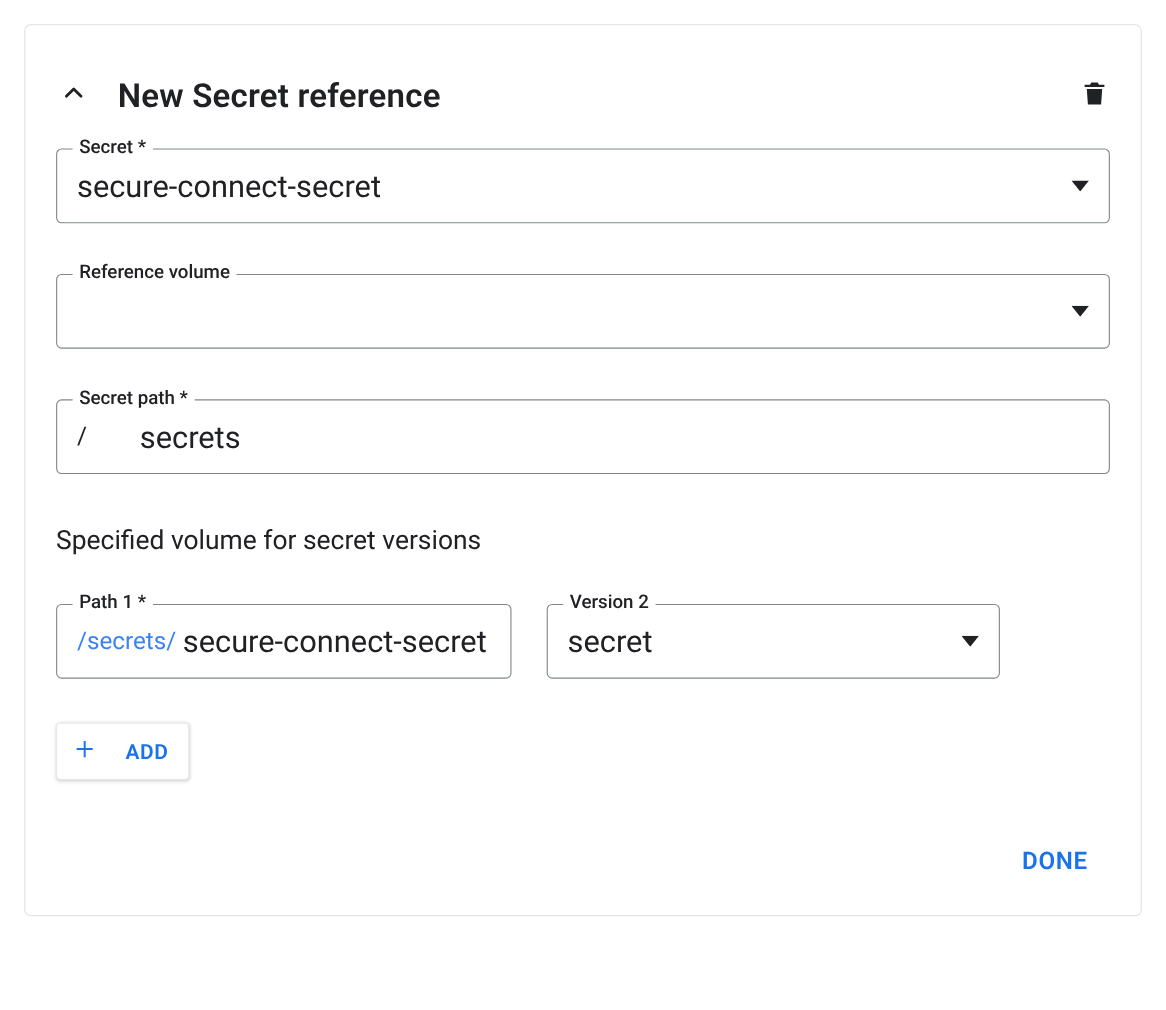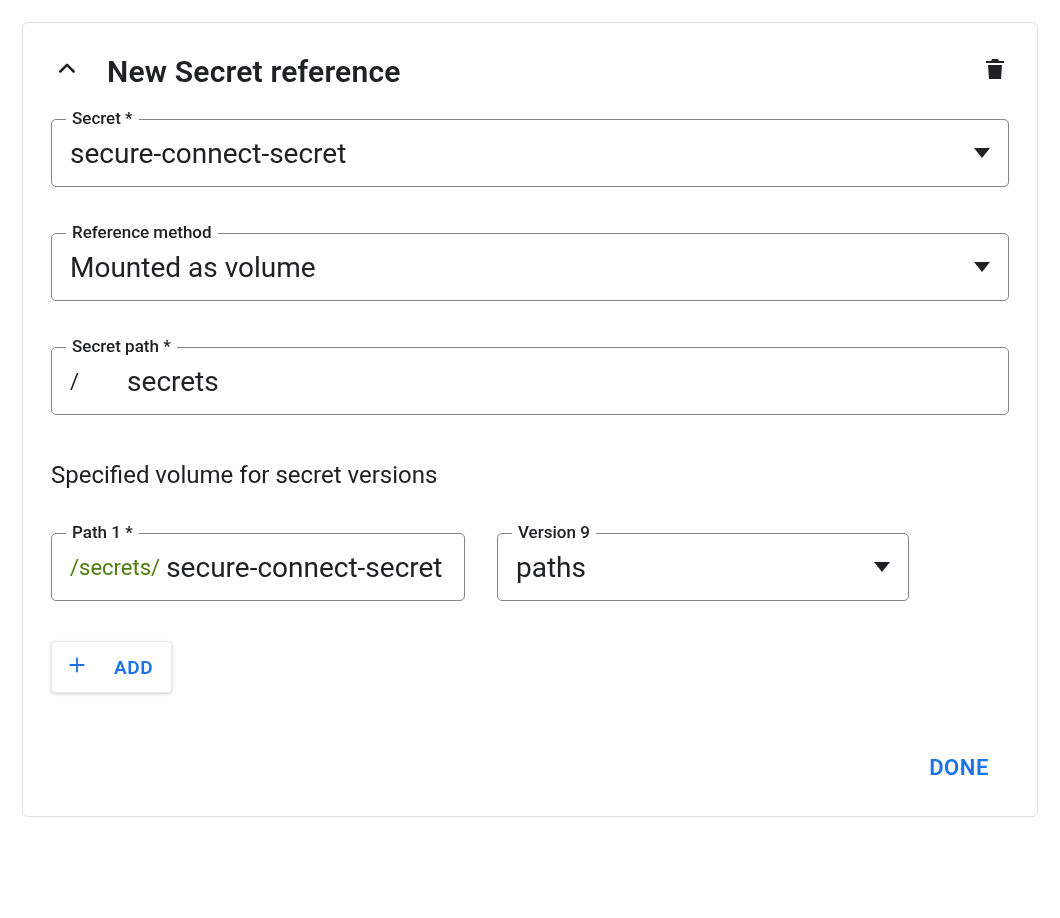--- a/index.html
+++ b/index.html
@@ -8,21 +8,21 @@
     padding: 0;
     font-family: Roboto, "Helvetica Neue", Arial, sans-serif;
     background: #fff;
     color: #202124;
   }
   .card {
     width: 1016px;
     margin: 22px;
     border: 1px solid #e0e0e0;
     border-radius: 6px;
-    padding: 28px 28px 20px 28px;
+    padding: 44px 28px 20px 28px;
     position: relative;
   }
 
   
   .header-row {
     display: flex;
     align-items: center;
     margin-bottom: 28px;
   }
   .chevron-btn {
@@ -112,21 +112,21 @@
   .row {
     display: flex;
     gap: 32px;
     margin-bottom: 40px;
   }
   .row .field { margin-bottom: 0; }
   .field.path { flex: 0 0 414px; }
   .field.version { flex: 0 0 412px; }
   .field.path .prefix {
     font-size: 22px;
-    color: #4d7c0f;
+    color: #3b82f6;
     margin-right: 4px;
     white-space: nowrap;
   }
 
   
   .add-btn {
     display: inline-flex;
     align-items: center;
     gap: 26px;
     height: 52px;
@@ -193,22 +193,21 @@
     <span class="value">secure-connect-secret</span>
     <span class="arrow">
       <svg viewBox="0 0 16 10">
           <path d="M0 0 L8 10 L16 0 Z" fill="#202124"></path>
         </svg>
     </span>
   </div>
 
   
   <div class="field select">
-    <span class="legend">Reference method</span>
-    <span class="value">Mounted as volume</span>
+    <span class="legend">Reference volume</span>
     <span class="arrow">
       <svg viewBox="0 0 16 10">
           <path d="M0 0 L8 10 L16 0 Z" fill="#202124"></path>
         </svg>
     </span>
   </div>
 
   
   <div class="field mount">
     <span class="legend">Secret path *</span>
@@ -220,22 +219,22 @@
   <div class="section-heading">Specified volume for secret versions</div>
 
   
   <div class="row">
     <div class="field path">
       <span class="legend">Path 1 *</span>
       <span class="prefix">/secrets/</span>
       <input class="value" type="text" value="secure-connect-secret" style="">
     </div>
     <div class="field version select">
-      <span class="legend">Version 9</span>
-      <span class="value">paths</span>
+      <span class="legend">Version 2</span>
+      <span class="value">secret</span>
       <span class="arrow">
         <svg viewBox="0 0 16 10">
             <path d="M0 0 L8 10 L16 0 Z" fill="#202124"></path>
           </svg>
       </span>
     </div>
   </div>
 
   
   <div class="add-btn">

